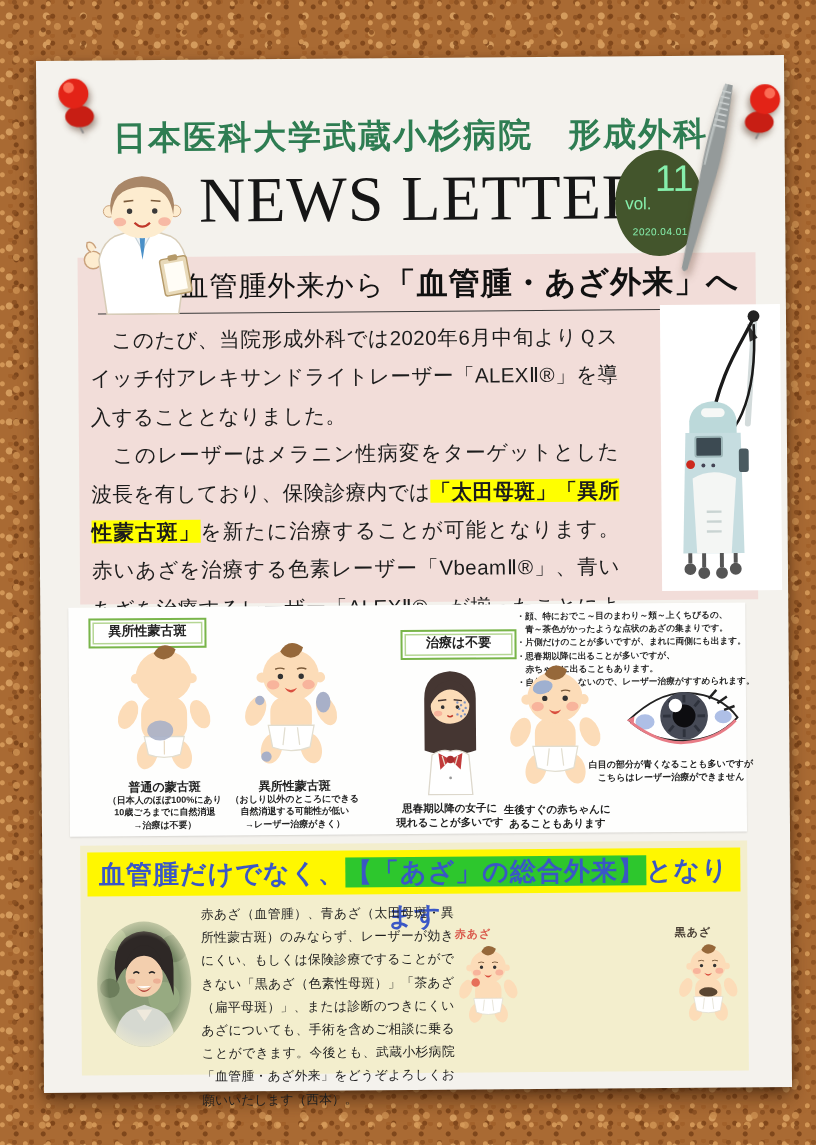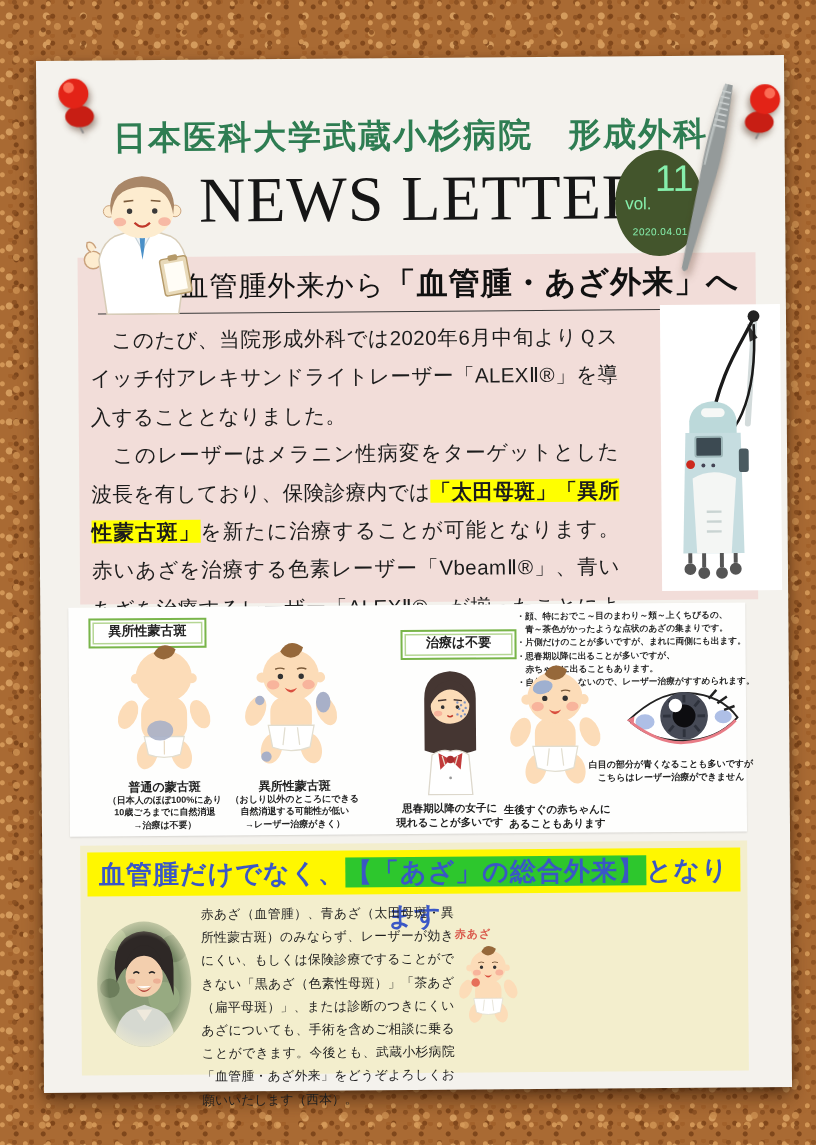--- a/index.html
+++ b/index.html
@@ -341,16 +341,23 @@
     <div class="abs summary-text">赤あざ（血管腫）、青あざ（太田母斑・異所性蒙古斑）のみならず、レーザーが効きにくい、もしくは保険診療ですることができない「黒あざ（色素性母斑）」「茶あざ（扁平母斑）」、または診断のつきにくいあざについても、手術を含めご相談に乗ることができます。今後とも、武蔵小杉病院「血管腫・あざ外来」をどうぞよろしくお願いいたします（西本）。</div>
 
     <div class="abs aza-row">
       <div class="aza-col">
         <div class="aza-label aza-red">赤あざ</div>
         <svg width="66" height="88" viewBox="0 0 100 125">
           <use href="#babyF"></use>
           <circle cx="31" cy="58" r="6.5" fill="#e4604e" opacity=".9"></circle>
         </svg>
       </div>
+      <div class="aza-col">
+        <div class="aza-label aza-black">黒あざ</div>
+        <svg width="66" height="88" viewBox="0 0 100 125">
+          <use href="#babyF"></use>
+          <ellipse cx="50" cy="75" rx="14" ry="7" fill="#5a4632"></ellipse>
+        </svg>
+      </div>
     </div>
   </div>
 
 </div>
 
 </body></html>

